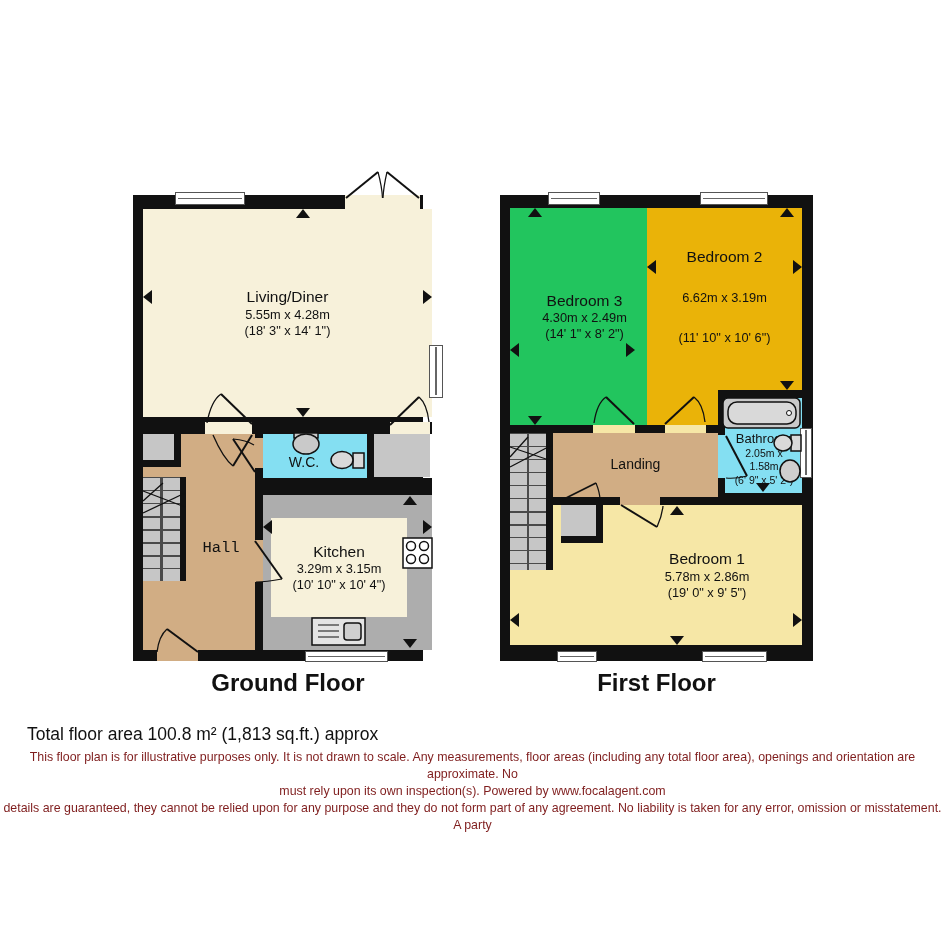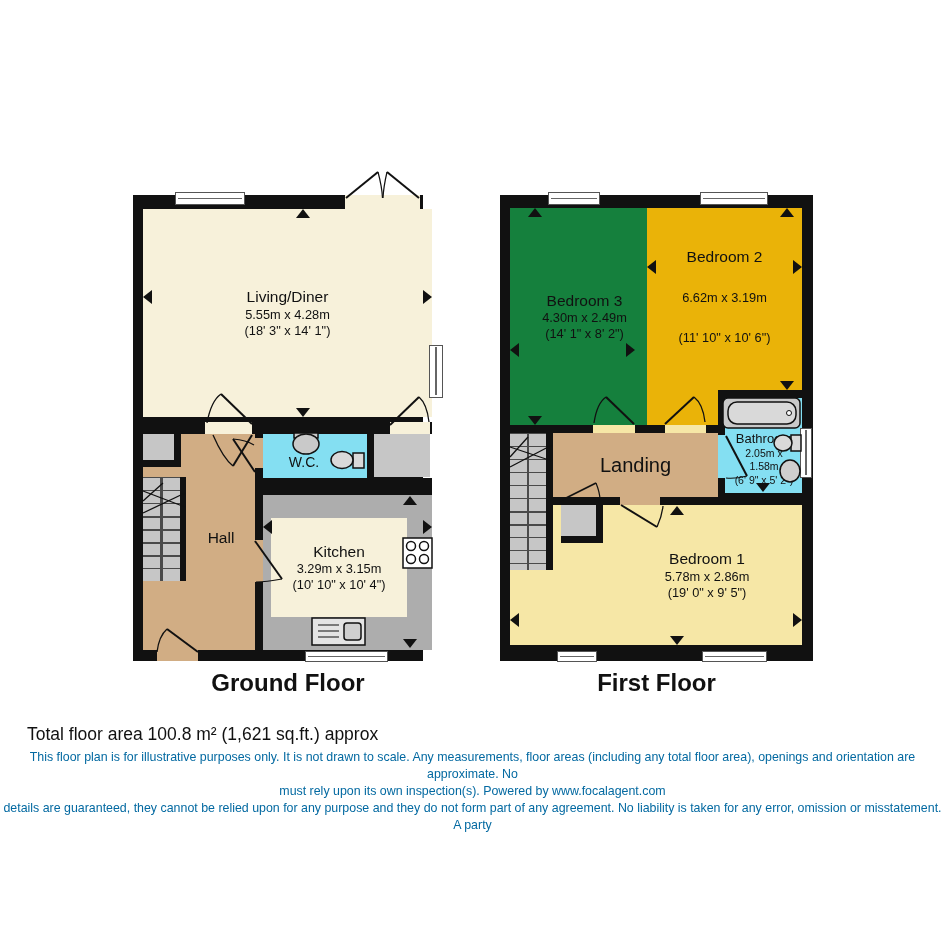--- a/index.html
+++ b/index.html
@@ -22,36 +22,36 @@
     box-sizing:border-box;}
   .sq{position:absolute;background:#C6C6C6;box-sizing:border-box;}
   .tri{position:absolute;width:0;height:0;}
   .tri.up{border-left:7px solid transparent;border-right:7px solid transparent;border-bottom:9px solid #111;}
   .tri.down{border-left:7px solid transparent;border-right:7px solid transparent;border-top:9px solid #111;}
   .tri.left{border-top:7px solid transparent;border-bottom:7px solid transparent;border-right:9px solid #111;}
   .tri.right{border-top:7px solid transparent;border-bottom:7px solid transparent;border-left:9px solid #111;}
   .overlay{position:absolute;pointer-events:none;}
   .caption{position:absolute;text-align:center;font-size:24px;font-weight:bold;color:#111;}
   .total{position:absolute;left:27px;top:724px;font-size:17.5px;color:#111;}
-  .disclaimer{position:absolute;left:0;top:749px;width:945px;text-align:center;font-size:12.4px;line-height:17px;color:#0369a1;}
+  .disclaimer{position:absolute;left:0;top:749px;width:945px;text-align:center;font-size:12.4px;line-height:17px;color:#7f1d1d;}
   .abslabel{position:absolute;text-align:center;}
 </style>
 </head>
 <body>
 
 <div class="plan" style="left:133px;top:195px;width:290px;height:466px;">
 
   <div class="room" style="left:10px;top:14px;width:289px;height:208px;background:#F7F1DA;">
     <div class="rname">Living/Diner</div>
     <div class="rdim">5.55m x 4.28m</div>
     <div class="rdim">(18' 3" x 14' 1")</div>
   </div>
 
   <div class="room" style="left:10px;top:239px;width:120px;height:216px;background:#D1AD84;"></div>
-  <div class="abslabel rname" style="left:58px;top:333px;width:60px;">Hall</div>
+  <div class="abslabel rname" style="left:58px;top:344px;width:60px;font-family:Liberation Mono, monospace;">Hall</div>
 
   <div class="room" style="left:130px;top:239px;width:104px;height:44px;background:#84DFF2;"></div>
   <div class="abslabel rname" style="left:146px;top:259px;width:50px;font-size:14px;">W.C.</div>
 
   <div class="sq" style="left:241px;top:239px;width:56px;height:43px;"></div>
   <div class="sq" style="left:10px;top:239px;width:38px;height:33px;border-right:7px solid #111;border-bottom:7px solid #111;"></div>
 
   <div class="room" style="left:130px;top:300px;width:169px;height:155px;background:#ADADAD;"></div>
   <div class="room" style="left:138px;top:323px;width:136px;height:99px;background:#F7F1DA;">
     <div class="rname">Kitchen</div>
@@ -143,40 +143,40 @@
     <g stroke-width="1.5">
       <rect x="179" y="423" width="53" height="27" fill="#E4E4E4"></rect>
       <path d="M 185 430 L 206 430 M 185 436 L 206 436 M 185 442 L 206 442" stroke-width="1.2"></path>
       <rect x="211" y="428" width="17" height="17" rx="3" fill="#CFCFCF"></rect>
     </g>
   </svg>
 </div>
 
 <div class="plan" style="left:500px;top:195px;width:313px;height:466px;">
 
-  <div class="room" style="left:10px;top:13px;width:149px;height:217px;background:#15803d;">
+  <div class="room" style="left:10px;top:13px;width:149px;height:217px;background:#22c55e;">
     <div class="rname">Bedroom 3</div>
     <div class="rdim">4.30m x 2.49m</div>
     <div class="rdim">(14' 1" x 8' 2")</div>
   </div>
 
   <div class="room" style="left:147px;top:13px;width:155px;height:217px;background:#eab308;padding-bottom:40px;box-sizing:border-box;gap:24px;">
     <div class="rname">Bedroom 2</div>
     <div class="rdim">6.62m x 3.19m</div>
     <div class="rdim">(11' 10" x 10' 6")</div>
   </div>
 
   <div class="room" style="left:10px;top:310px;width:292px;height:140px;background:#F6E7A6;padding-left:102px;box-sizing:border-box;">
     <div class="rname">Bedroom 1</div>
     <div class="rdim">5.78m x 2.86m</div>
     <div class="rdim">(19' 0" x 9' 5")</div>
   </div>
 
   <div class="room" style="left:53px;top:238px;width:165px;height:64px;background:#D1AD84;">
-    <div class="rname" style="font-size:20px;">Landing</div>
+    <div class="rname" style="font-size:14px;">Landing</div>
   </div>
 
   <div class="wall" style="left:218px;top:195px;width:84px;height:8px;"></div>
   <div class="room" style="left:225px;top:203px;width:77px;height:95px;background:#84DFF2;"></div>
   <div class="wall" style="left:218px;top:195px;width:7px;height:115px;"></div>
   <div class="wall" style="left:218px;top:298px;width:84px;height:12px;"></div>
   <div class="gap" style="left:218px;top:240px;width:7px;height:43px;background:#84DFF2;"></div>
   <div class="abslabel small" style="left:219px;top:236px;width:90px;">
     <div class="rname">Bathroom</div>
     <div class="rdim">2.05m x</div>
@@ -263,18 +263,18 @@
     </g>
     <g stroke-width="1.5">
       <ellipse cx="290" cy="276" rx="10" ry="11" fill="#CFCFCF"></ellipse>
     </g>
   </svg>
 </div>
 
 <div class="caption" style="left:133px;top:669px;width:310px;">Ground Floor</div>
 <div class="caption" style="left:500px;top:669px;width:313px;">First Floor</div>
 
-<div class="total">Total floor area 100.8 m² (1,621 sq.ft.) approx</div>
+<div class="total">Total floor area 100.8 m² (1,813 sq.ft.) approx</div>
 <div class="disclaimer">
   <div>This floor plan is for illustrative purposes only. It is not drawn to scale. Any measurements, floor areas (including any total floor area), openings and orientation are approximate. No</div>
   <div>must rely upon its own inspection(s). Powered by www.focalagent.com</div>
   <div>details are guaranteed, they cannot be relied upon for any purpose and they do not form part of any agreement. No liability is taken for any error, omission or misstatement. A party</div>
 </div>
 
 </body></html>

